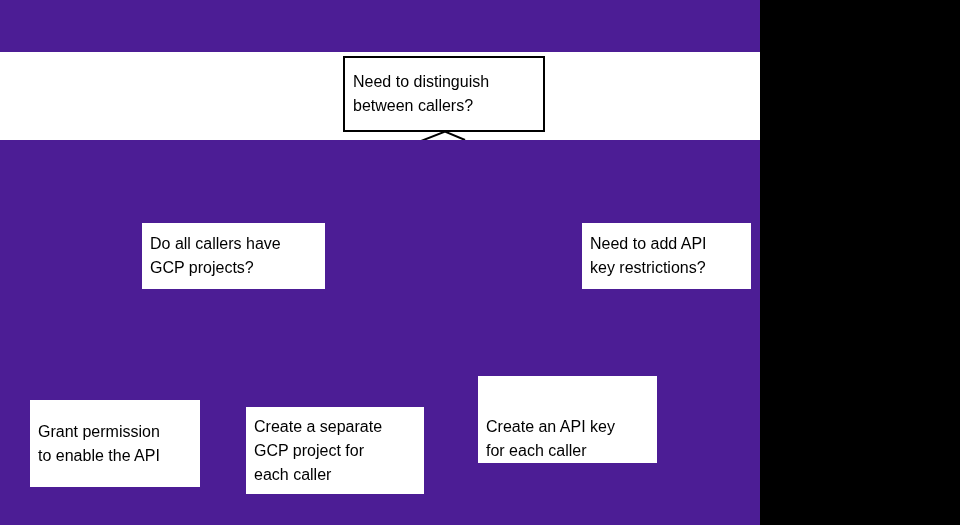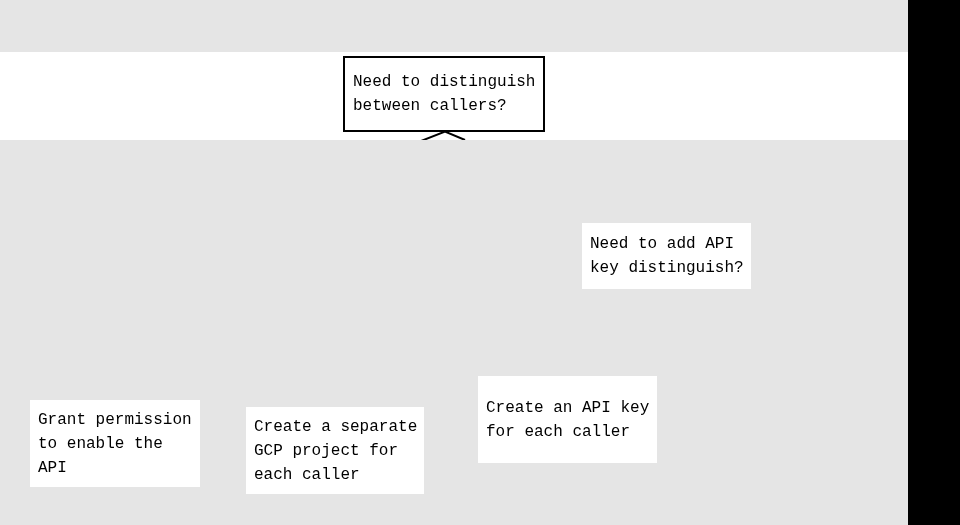--- a/index.html
+++ b/index.html
@@ -2,25 +2,25 @@
 <html><head>
 <meta charset="utf-8">
 <style>
   html, body {
     margin: 0;
     padding: 0;
     background: #000000;
   }
   #canvas {
     position: relative;
-    width: 908px;
+    width: 760px;
     height: 525px;
-    background: #e5e5e5;
+    background: #4c1d95;
     overflow: hidden;
-    font-family: Liberation Mono, monospace;
+    font-family: Liberation Sans, sans-serif;
     color: #000000;
   }
   
   .band {
     position: absolute;
     left: 0;
     top: 52px;
     width: 960px;
     height: 88px;
     background: #ffffff;
@@ -41,43 +41,47 @@
   }
   .node.bordered {
     border: 2px solid #000000;
   }
   #node-root        { left: 343px; top: 56px;  width: 202px; height: 76px; }
   #connector-svg    { position: absolute; left: 408px; top: 124px; width: 72px; height: 16px; }
   #node-q-gcp       { left: 142px; top: 223px; width: 183px; height: 66px; }
   #node-q-restrict  { left: 582px; top: 223px; width: 169px; height: 66px; }
   #node-a-grant     { left: 30px;  top: 376px; width: 170px; height: 87px; margin-top: 24px; }
   #node-a-project   { left: 246px; top: 376px; width: 178px; height: 87px; margin-top: 31px; }
-  #node-a-key-each  { left: 478px; top: 376px; width: 179px; height: 87px; }
+  #node-a-key-each  { left: 478px; top: 376px; width: 179px; height: 87px; align-items: flex-end; }
   #node-a-key-all   { left: 694px; top: 376px; width: 192px; height: 87px; }
 </style>
 </head>
 <body>
 
 <div id="canvas">
 
   <div class="band"></div>
 
   <div class="node bordered" id="node-root">
     <span>Need to distinguish
 between callers?</span>
   </div>
 
   <svg id="connector-svg" viewBox="0 0 72 16" xmlns="http://www.w3.org/2000/svg">
     <polyline points="13,17 37,7.5 57,16" fill="none" stroke="#000000" stroke-width="2"></polyline>
   </svg>
 
+  <div class="node" id="node-q-gcp">
+    <span>Do all callers have
+GCP projects?</span>
+  </div>
 
   <div class="node" id="node-q-restrict">
     <span>Need to add API
-key distinguish?</span>
+key restrictions?</span>
   </div>
 
   <div class="node" id="node-a-grant">
     <span>Grant permission
 to enable the API</span>
   </div>
 
   <div class="node" id="node-a-project">
     <span>Create a separate
 GCP project for

